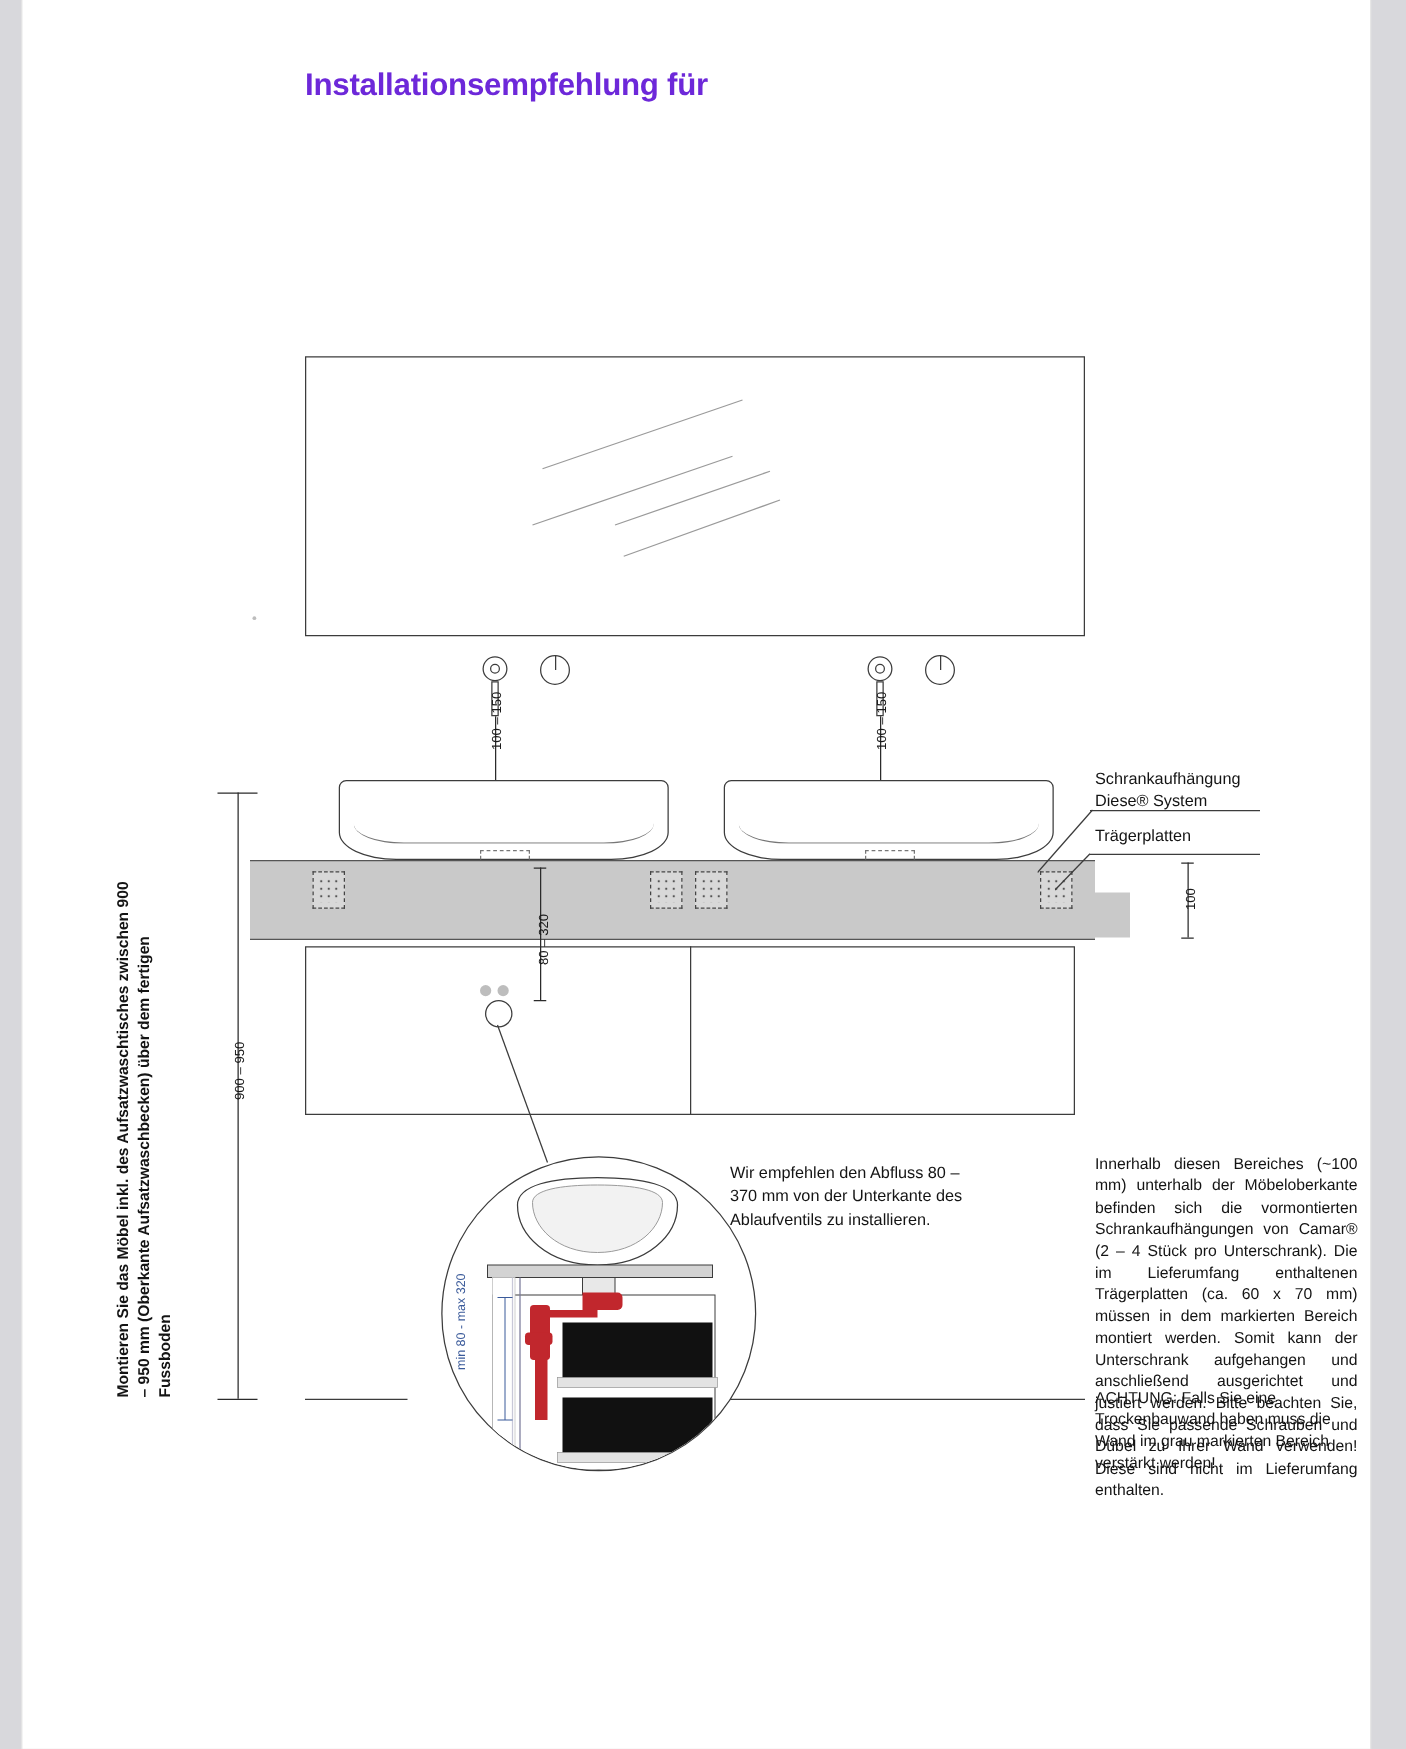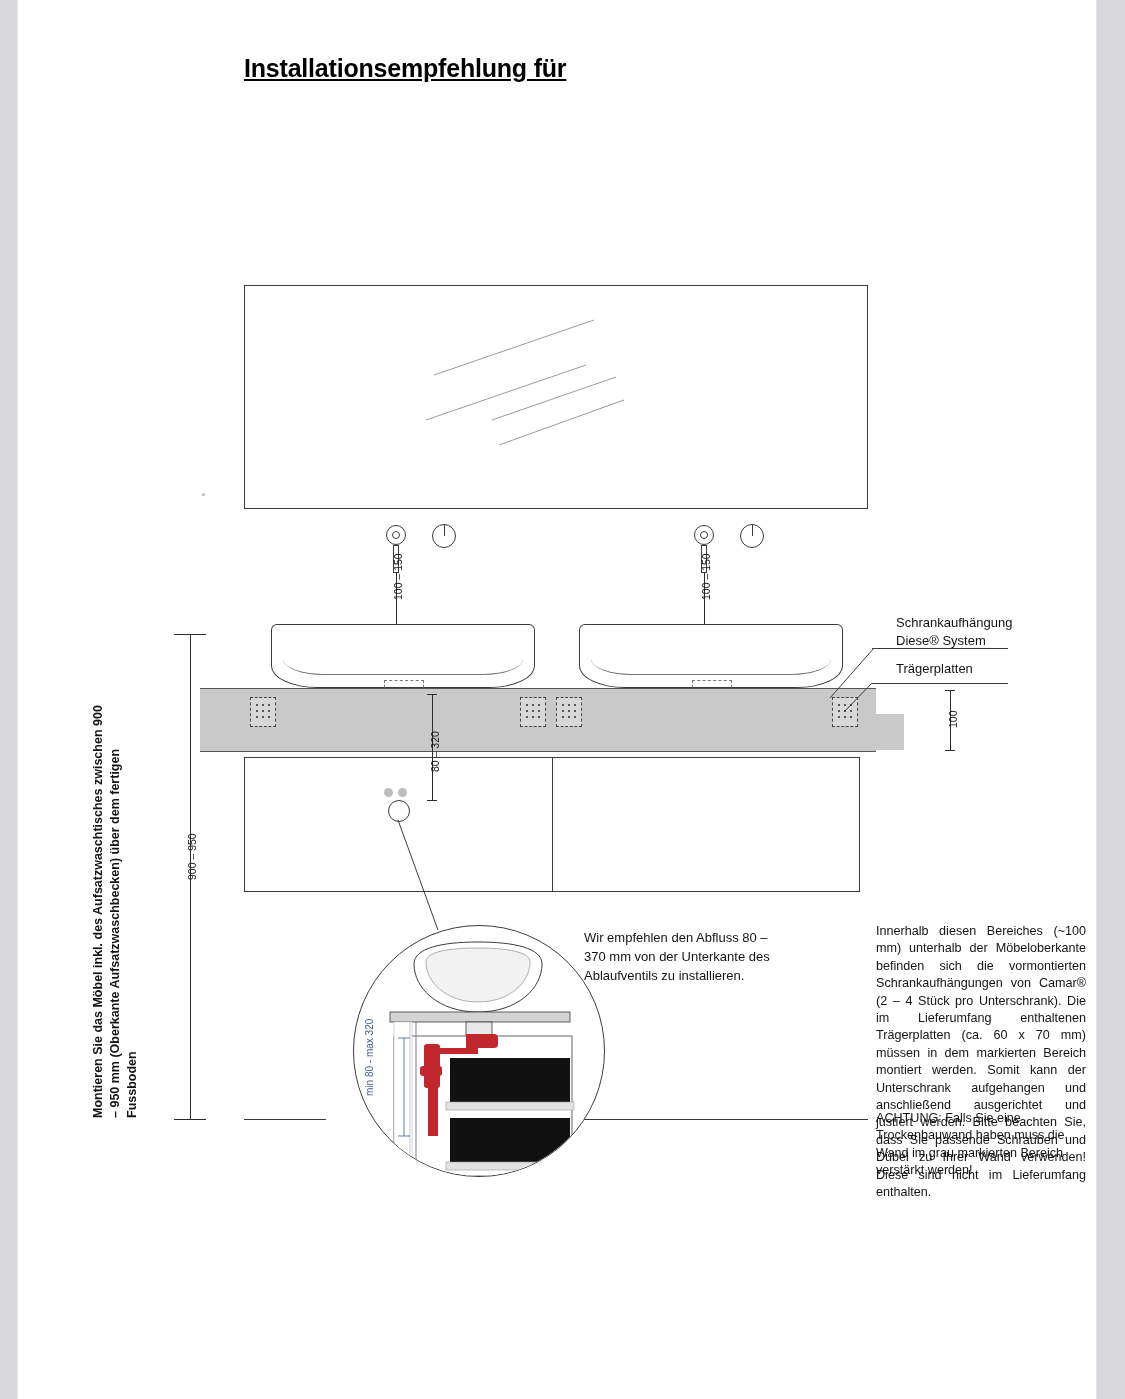--- a/index.html
+++ b/index.html
@@ -42,23 +42,22 @@
 
   
   .title {
     position: absolute;
     left: 226px;
     top: 52px;
     width: 700px;
     font-size: 25px;
     font-weight: bold;
     line-height: 33px;
-    color: #000000;
+    color: #6d28d9;
     letter-spacing: -0.2px;
-    text-decoration: underline;
   }
   .subnote {
     position: absolute;
     left: 226px;
     top: 142px;
     width: 760px;
     font-size: 12.5px;
     font-weight: bold;
     color: #141414;
     line-height: 16px;
@@ -202,21 +201,20 @@
     transform-origin: 0 0;
     transform: rotate(-90deg);
   }
 
   
   .label-right {
     position: absolute;
     font-size: 13px;
     color: #141414;
     line-height: 18px;
-    margin-left: 20px;
   }
   .para-right {
     position: absolute;
     left: 858px;
     width: 210px;
     font-size: 12.6px;
     line-height: 17.4px;
     color: #141414;
     text-align: justify;
   }

